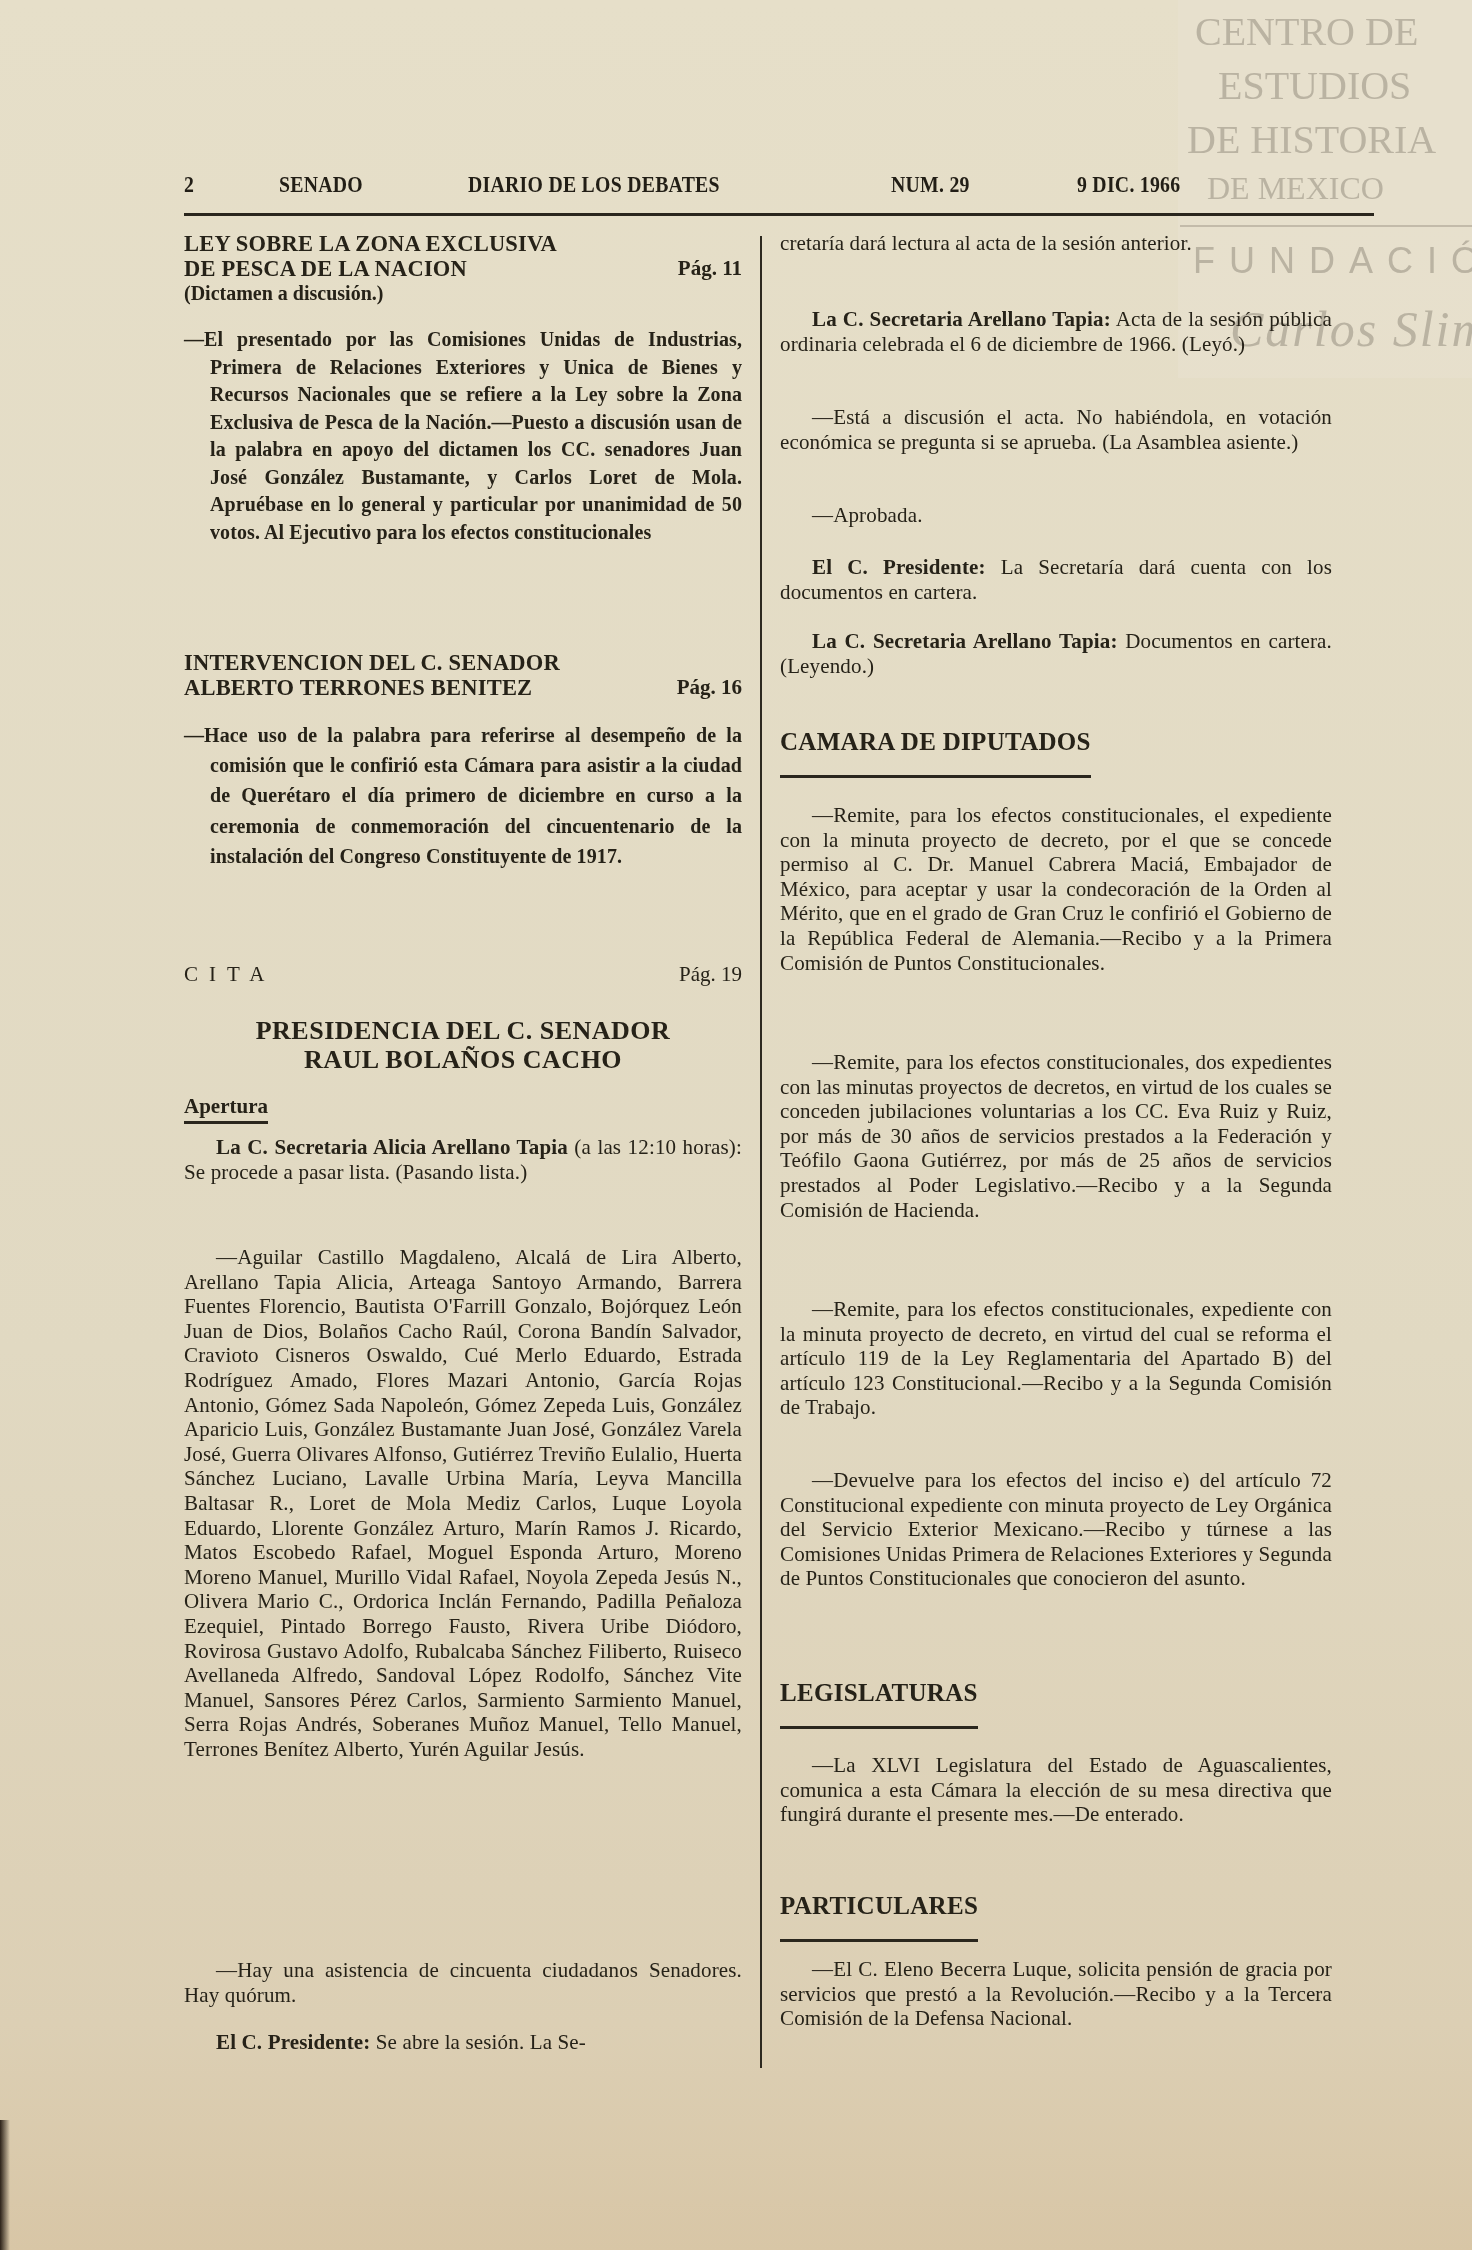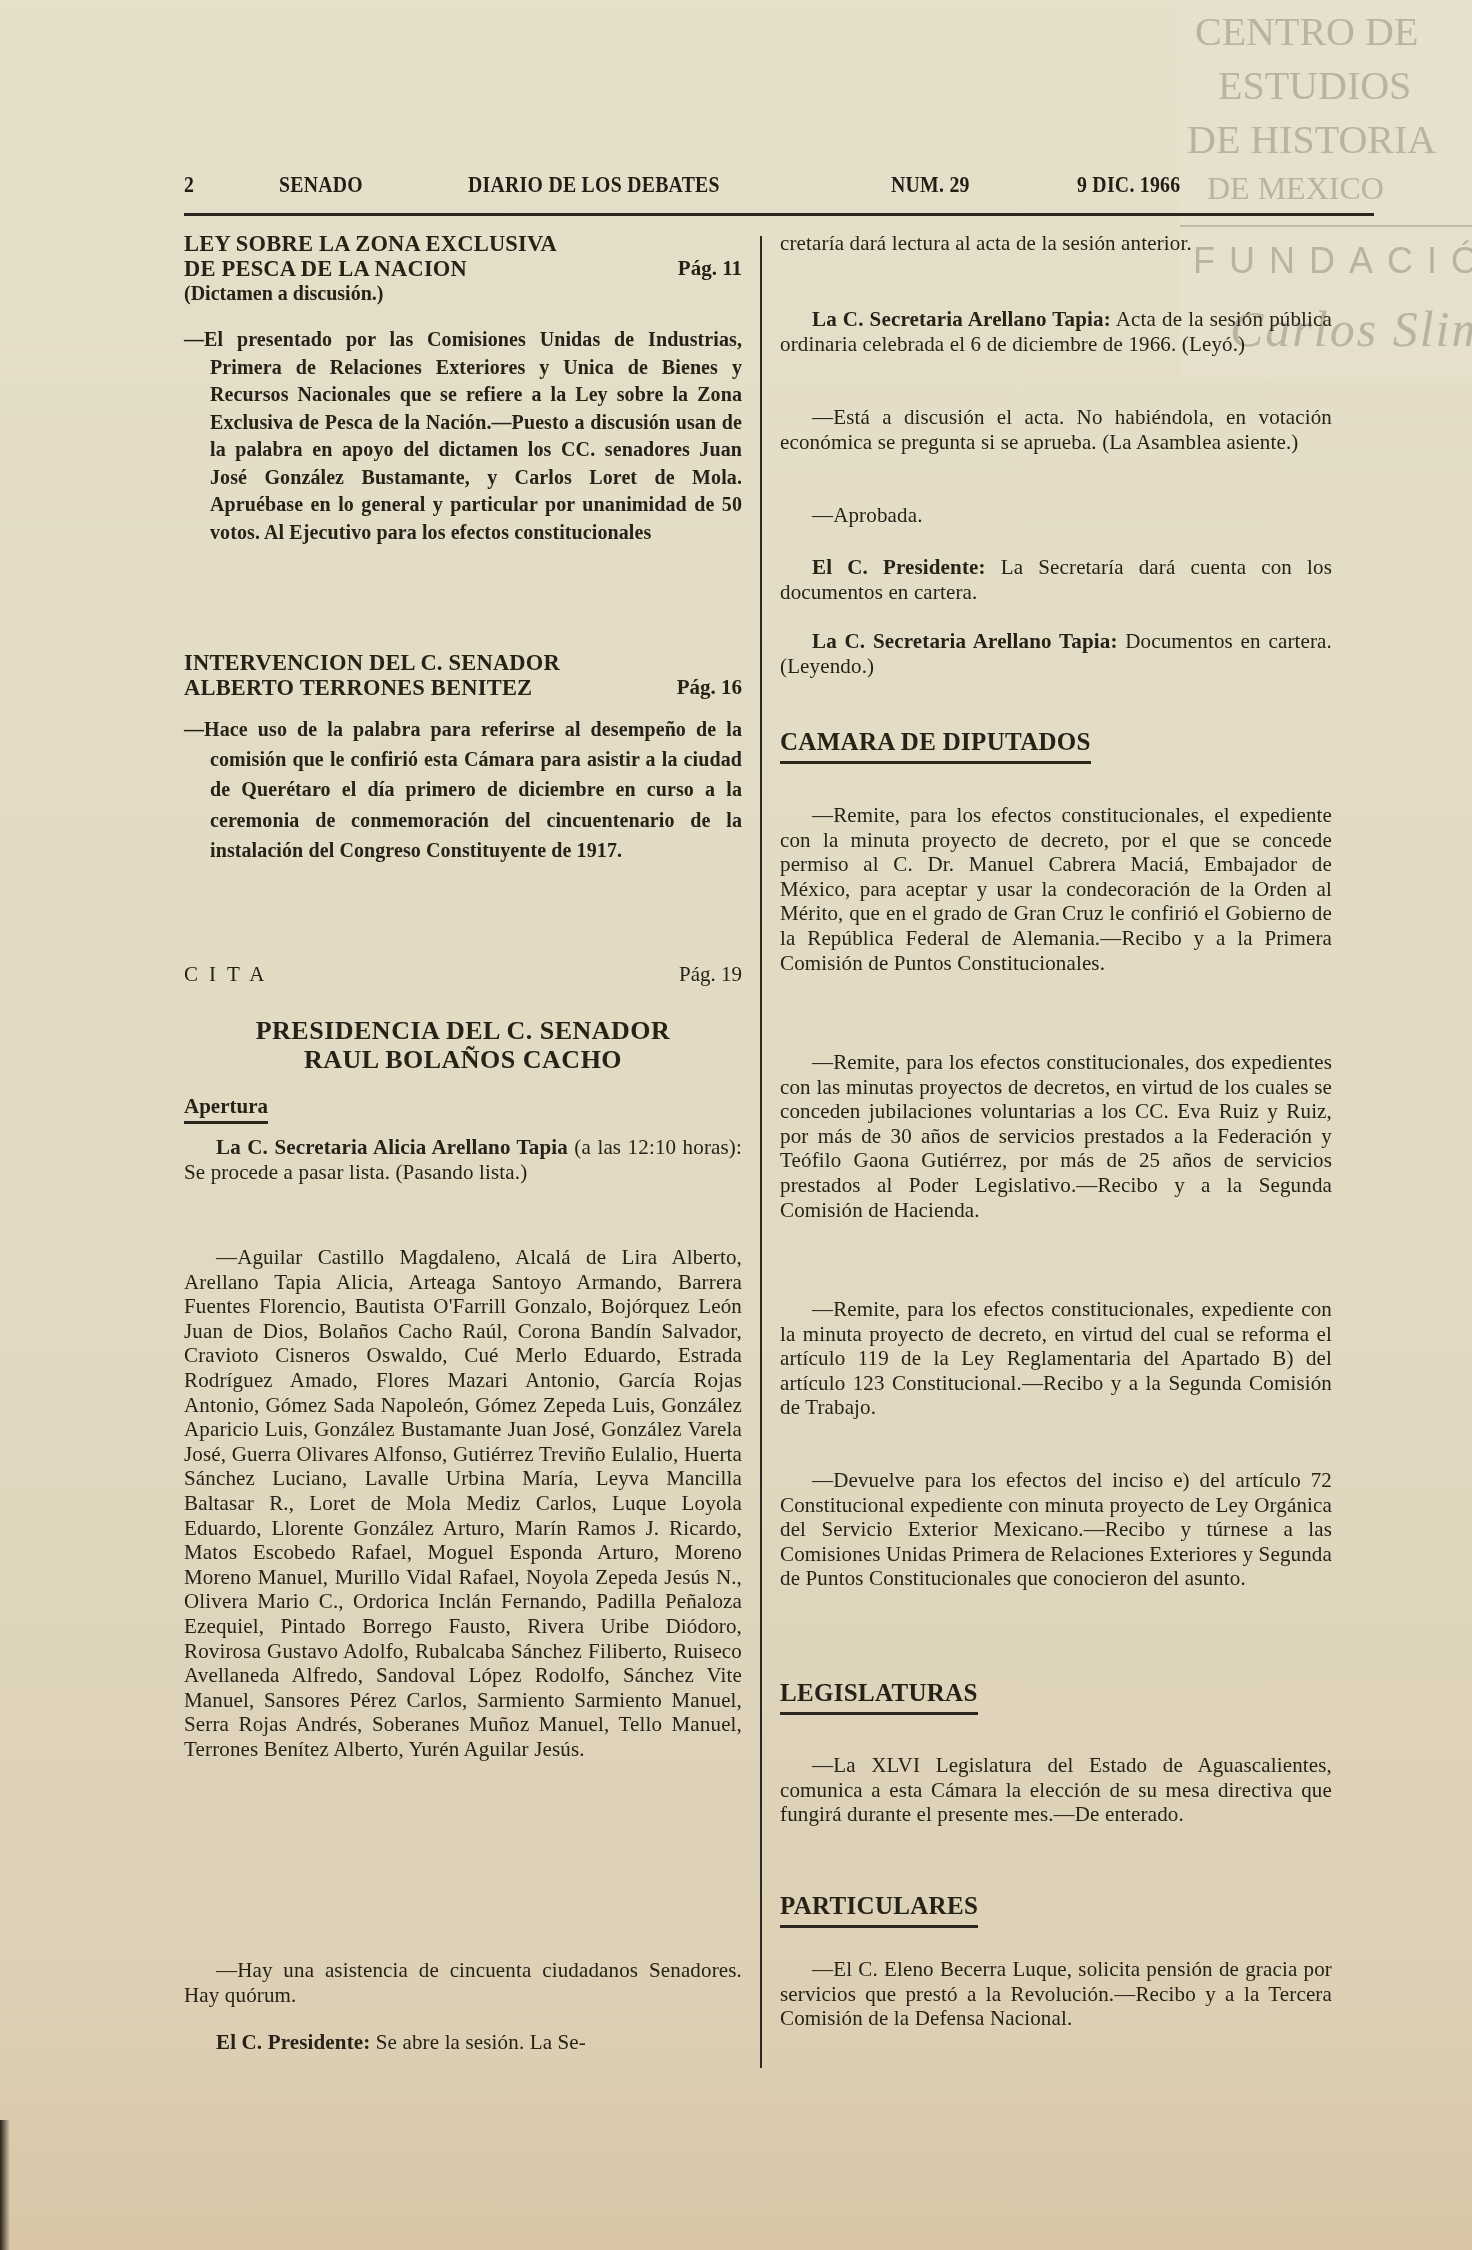--- a/index.html
+++ b/index.html
@@ -49,21 +49,21 @@
   .cita-label { letter-spacing: 11px; }
 
   .pres-title {
     text-align: center; font-weight: bold; font-size: 26px; line-height: 29px; letter-spacing: 0.5px;
   }
 
   .sec-head {
     display: inline-block; font-weight: bold; font-size: 21px; line-height: 24px;
     border-bottom: 3px solid #2a261d; padding-bottom: 3px;
   }
-  .sec-head.big { font-size: 25px; line-height: 30px; padding-bottom: 4px; letter-spacing: 0.3px; }
+  .sec-head.big { font-size: 25px; line-height: 30px; padding-bottom: 18px; letter-spacing: 0.3px; }
 
   .body-text {
     font-size: 21px; line-height: 24.6px; text-align: justify; text-indent: 32px; letter-spacing: 0.15px;
   }
   .body-text.noindent { text-indent: 0; }
   .body-text b { font-weight: bold; }
 
   
   .wm { position: absolute; color: rgba(150,142,128,0.55); font-family: "Liberation Serif", serif; white-space: nowrap; }
   .wm-panel { position: absolute; left: 1178px; top: 0; width: 294px; height: 378px; background: rgba(232,226,210,0.45); }
@@ -112,21 +112,21 @@
       <div class="idx-sub">(Dictamen a discusión.)</div>
       <p class="idx-body" style="margin-top:20px">—El presentado por las Comisiones Unidas de Industrias, Primera de Relaciones Exteriores y Unica de Bienes y Recursos Nacionales que se refiere a la Ley sobre la Zona Exclusiva de Pesca de la Nación.—Puesto a discusión usan de la palabra en apoyo del dictamen los CC. senadores Juan José González Bustamante, y Carlos Loret de Mola. Apruébase en lo general y particular por unanimidad de 50 votos. Al Ejecutivo para los efectos constitucionales</p>
     </div>
 
     <div class="blk" style="top:650px">
       <div class="idx-title">INTERVENCION DEL C. SENADOR</div>
       <div class="idx-row">
         <div class="idx-title">ALBERTO TERRONES BENITEZ</div>
         <div class="idx-page">Pág. 16</div>
       </div>
-      <p class="idx-body idx-body2" style="margin-top:14px">—Hace uso de la palabra para referirse al desempeño de la comisión que le confirió esta Cámara para asistir a la ciudad de Querétaro el día primero de diciembre en curso a la ceremonia de conmemoración del cincuentenario de la instalación del Congreso Constituyente de 1917.</p>
+      <p class="idx-body idx-body2" style="margin-top:20px">—Hace uso de la palabra para referirse al desempeño de la comisión que le confirió esta Cámara para asistir a la ciudad de Querétaro el día primero de diciembre en curso a la ceremonia de conmemoración del cincuentenario de la instalación del Congreso Constituyente de 1917.</p>
     </div>
 
     <div class="blk cita-row" style="top:962px">
       <span class="cita-label">CITA</span>
       <span>Pág. 19</span>
     </div>
 
     <div class="blk pres-title" style="top:1016px">
       <div>PRESIDENCIA DEL C. SENADOR</div>
       <div>RAUL BOLAÑOS CACHO</div>

